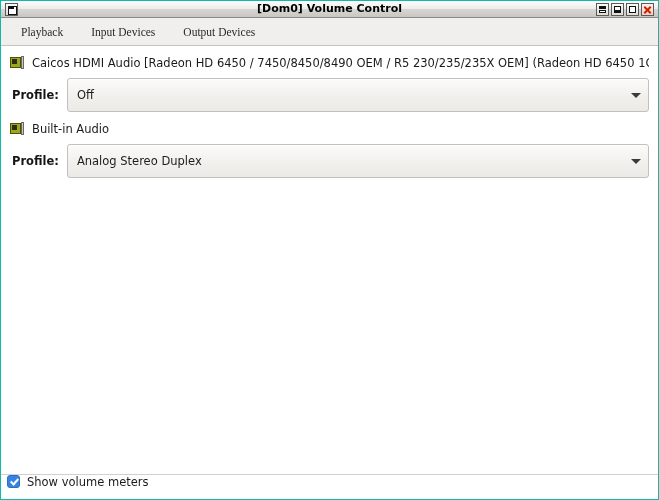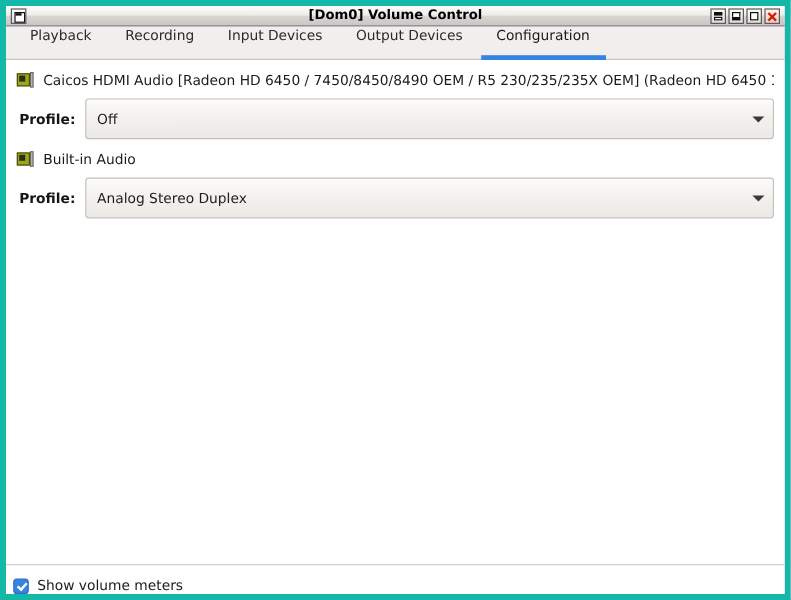--- a/index.html
+++ b/index.html
@@ -10,22 +10,22 @@
   body {
     font-family: "DejaVu Sans", "Liberation Sans", sans-serif;
     -webkit-font-smoothing: antialiased;
   }
 
   .window {
     position: relative;
     width: 659px;
     height: 500px;
     box-sizing: border-box;
-    border: 5px solid #14b8a6;
-    background: #f0abfc;
+    border: 1px solid #14b8a6;
+    background: #404040;
     overflow: hidden;
     display: flex;
     flex-direction: column;
   }
 
   
   .titlebar {
     position: relative;
     height: 17px;
     flex: 0 0 17px;
@@ -152,25 +152,27 @@
     box-sizing: border-box;
     background: #f1efed;
     border-bottom: 1px solid #c6c4c0;
     display: flex;
     align-items: stretch;
     padding-left: 6px;
   }
   .tab {
     position: relative;
     display: flex;
+    align-items: center;
     padding: 0 14px;
     font-size: 11.5px;
     color: #2a2a2a;
     white-space: nowrap;
     cursor: default;
+    font-family: Liberation Serif, serif;
   }
   .tab.active {
     color: #1a1a1a;
   }
   .tab.active::after {
     content: "";
     position: absolute;
     left: 1px;
     right: 1px;
     bottom: -1px;
@@ -277,21 +279,21 @@
   }
 
   
   .bottombar {
     flex: 0 0 auto;
     height: 25px;
     box-sizing: border-box;
     background: #ffffff;
     border-top: 1px solid #d3d1cd;
     display: flex;
-    align-items: flex-end;
+    align-items: flex-start;
     padding-left: 6px;
     gap: 7px;
   }
   .checkbox {
     width: 13px;
     height: 13px;
     box-sizing: border-box;
     border-radius: 3px;
     background: #3584e4;
     border: 1px solid #2b6fc4;
@@ -330,30 +332,24 @@
       <span class="tb-btn ico-max"></span>
       <span class="tb-btn tb-close ico-close"></span>
     </span>
   </div>
 
   <div class="tabbar">
     <div class="tab">
       <span>Playback</span>
     </div>
     <div class="tab">
-      <span>Recording</span>
-    </div>
-    <div class="tab">
       <span>Input Devices</span>
     </div>
     <div class="tab">
       <span>Output Devices</span>
-    </div>
-    <div class="tab active">
-      <span>Configuration</span>
     </div>
   </div>
 
   <div class="content">
     <div class="card">
 
       <div class="device-row">
         <span class="card-icon">
           <span class="board"></span>
             <span class="chip"></span>

